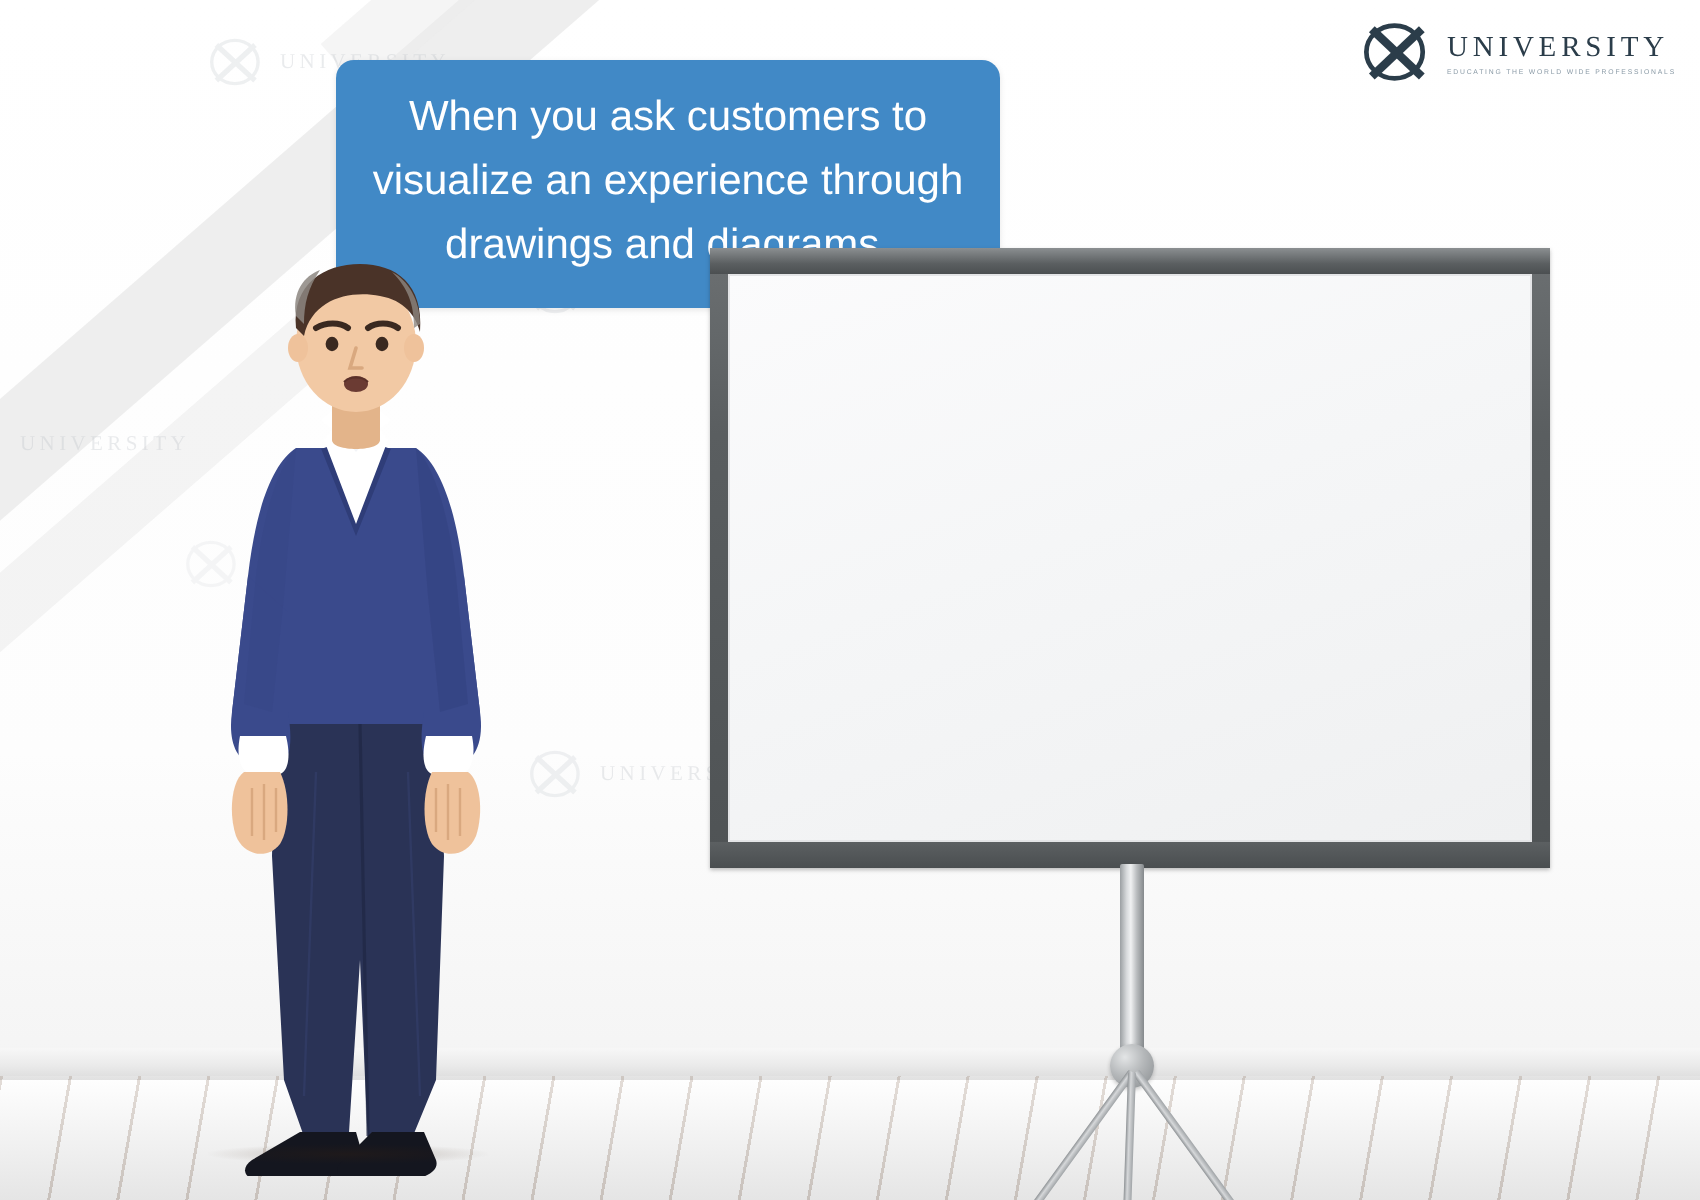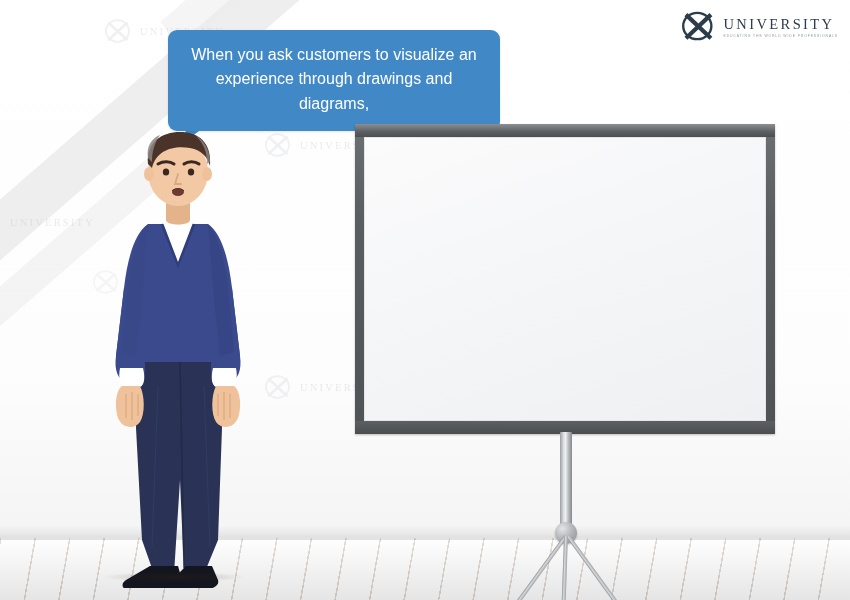--- a/index.html
+++ b/index.html
@@ -151,21 +151,21 @@
     left: 168px; top: 30px;
     width: 332px;
     border-radius: 9px;
     background: #4189c6;
     padding: 13px 14px 15px 14px;
     box-sizing: border-box;
     box-shadow: 0 1px 3px rgba(0,0,0,.10);
   }
   .speech-bubble .bubble-text {
     color: #ffffff;
-    font-size: 16px;
+    font-size: 21px;
     line-height: 1.52;
     text-align: center;
     font-family: "Liberation Sans", sans-serif;
   }
   .bubble-tail {
     position: absolute;
     left: 186px; top: 116px;
     width: 0; height: 0;
     border-left: 26px solid #4189c6;
     border-bottom: 30px solid transparent;

